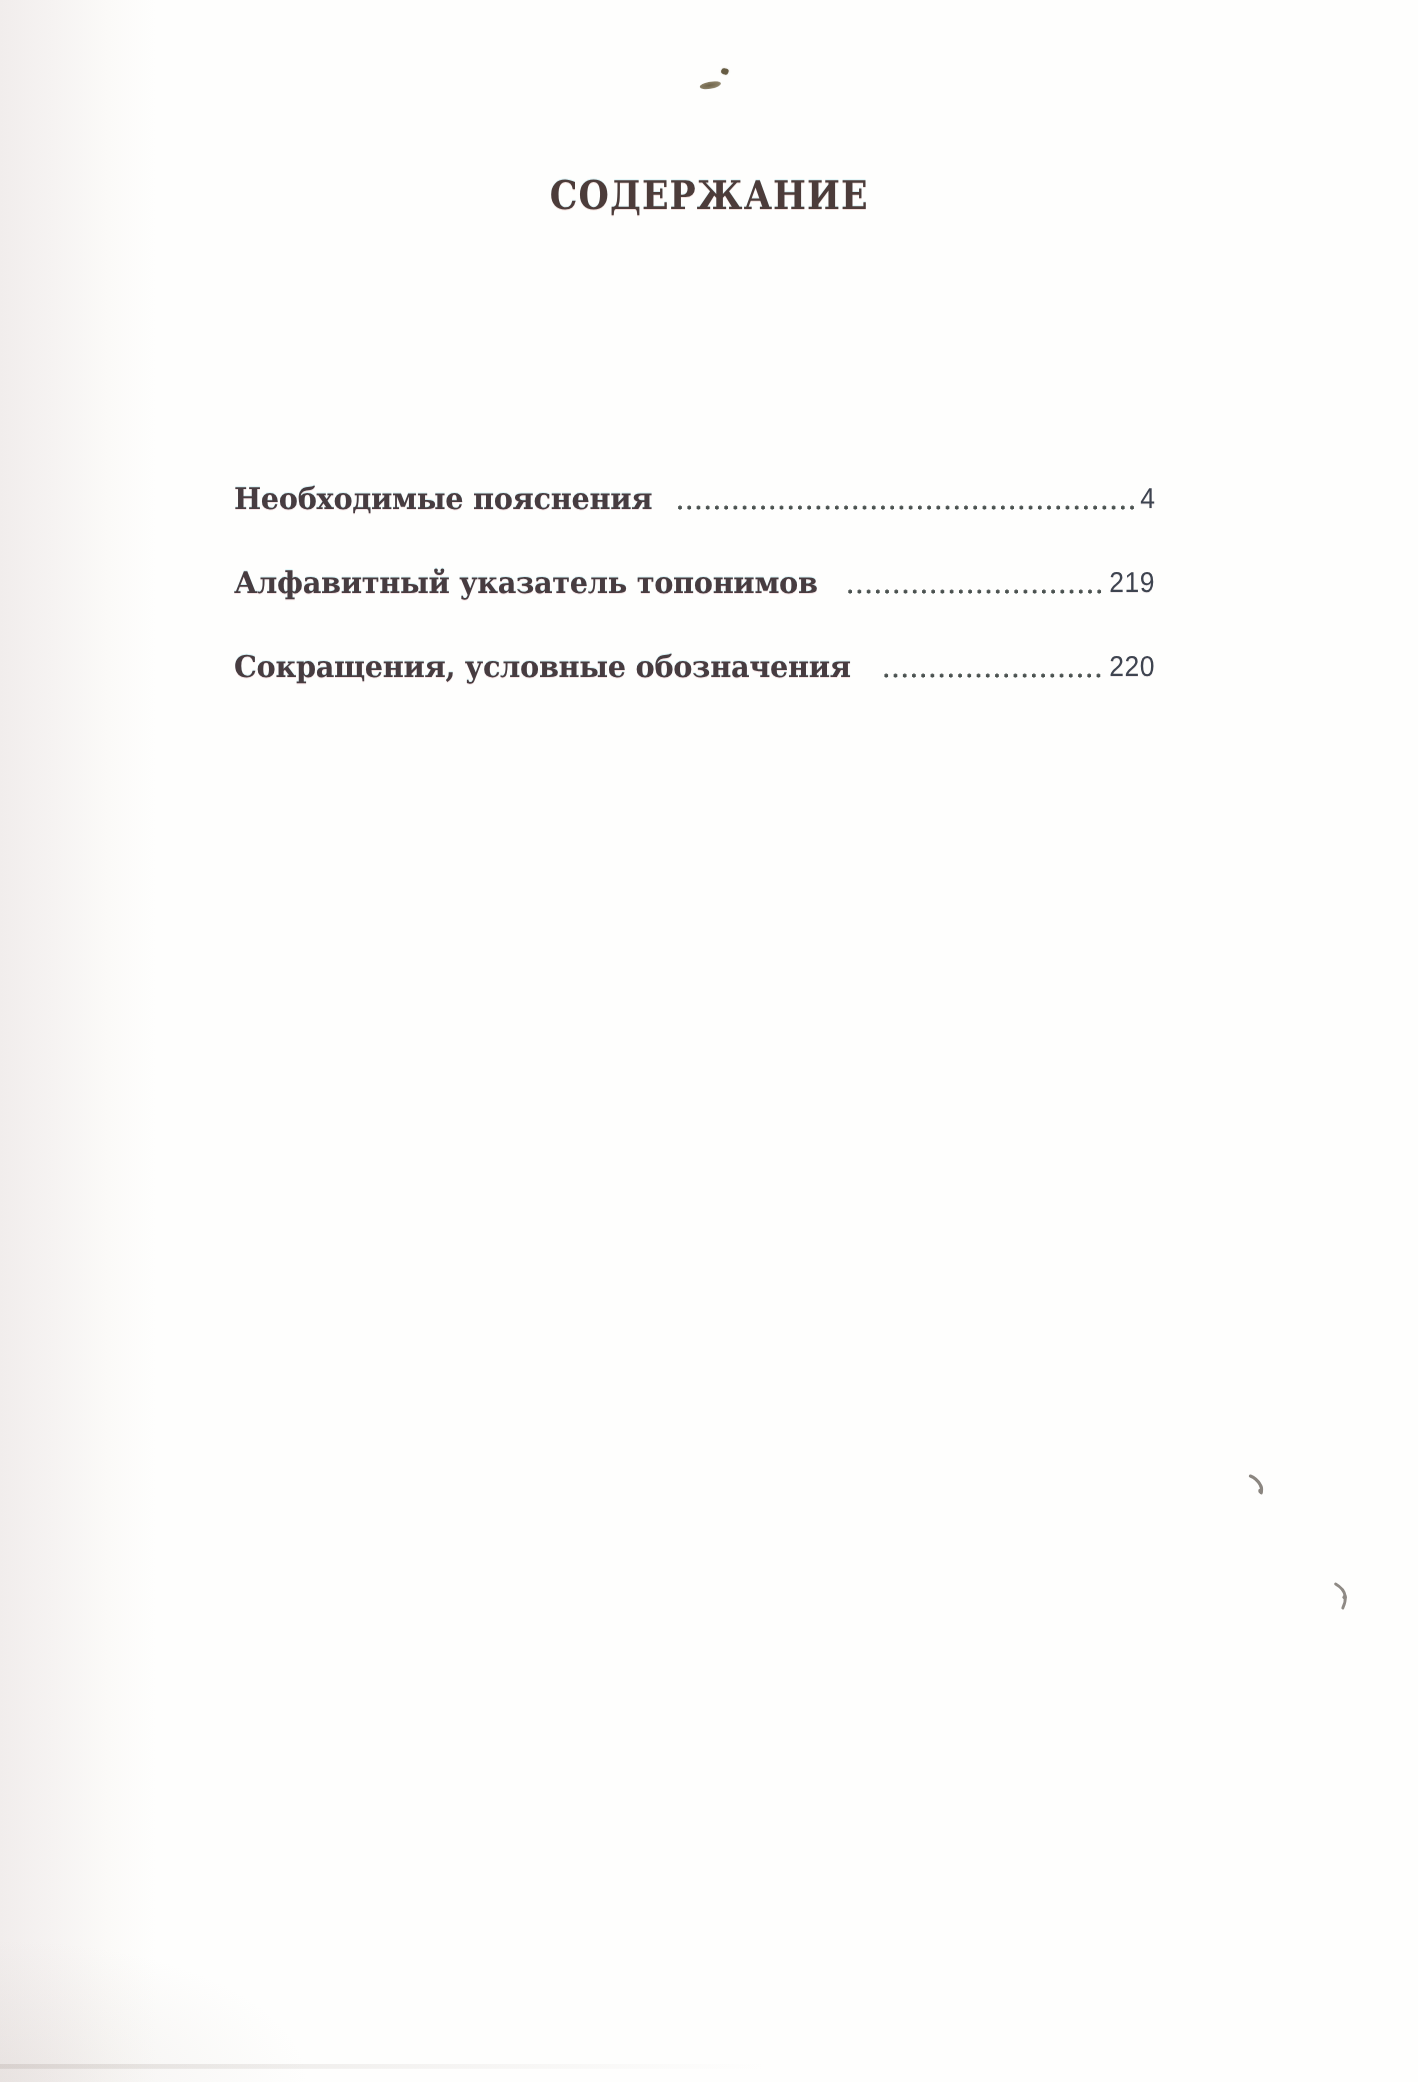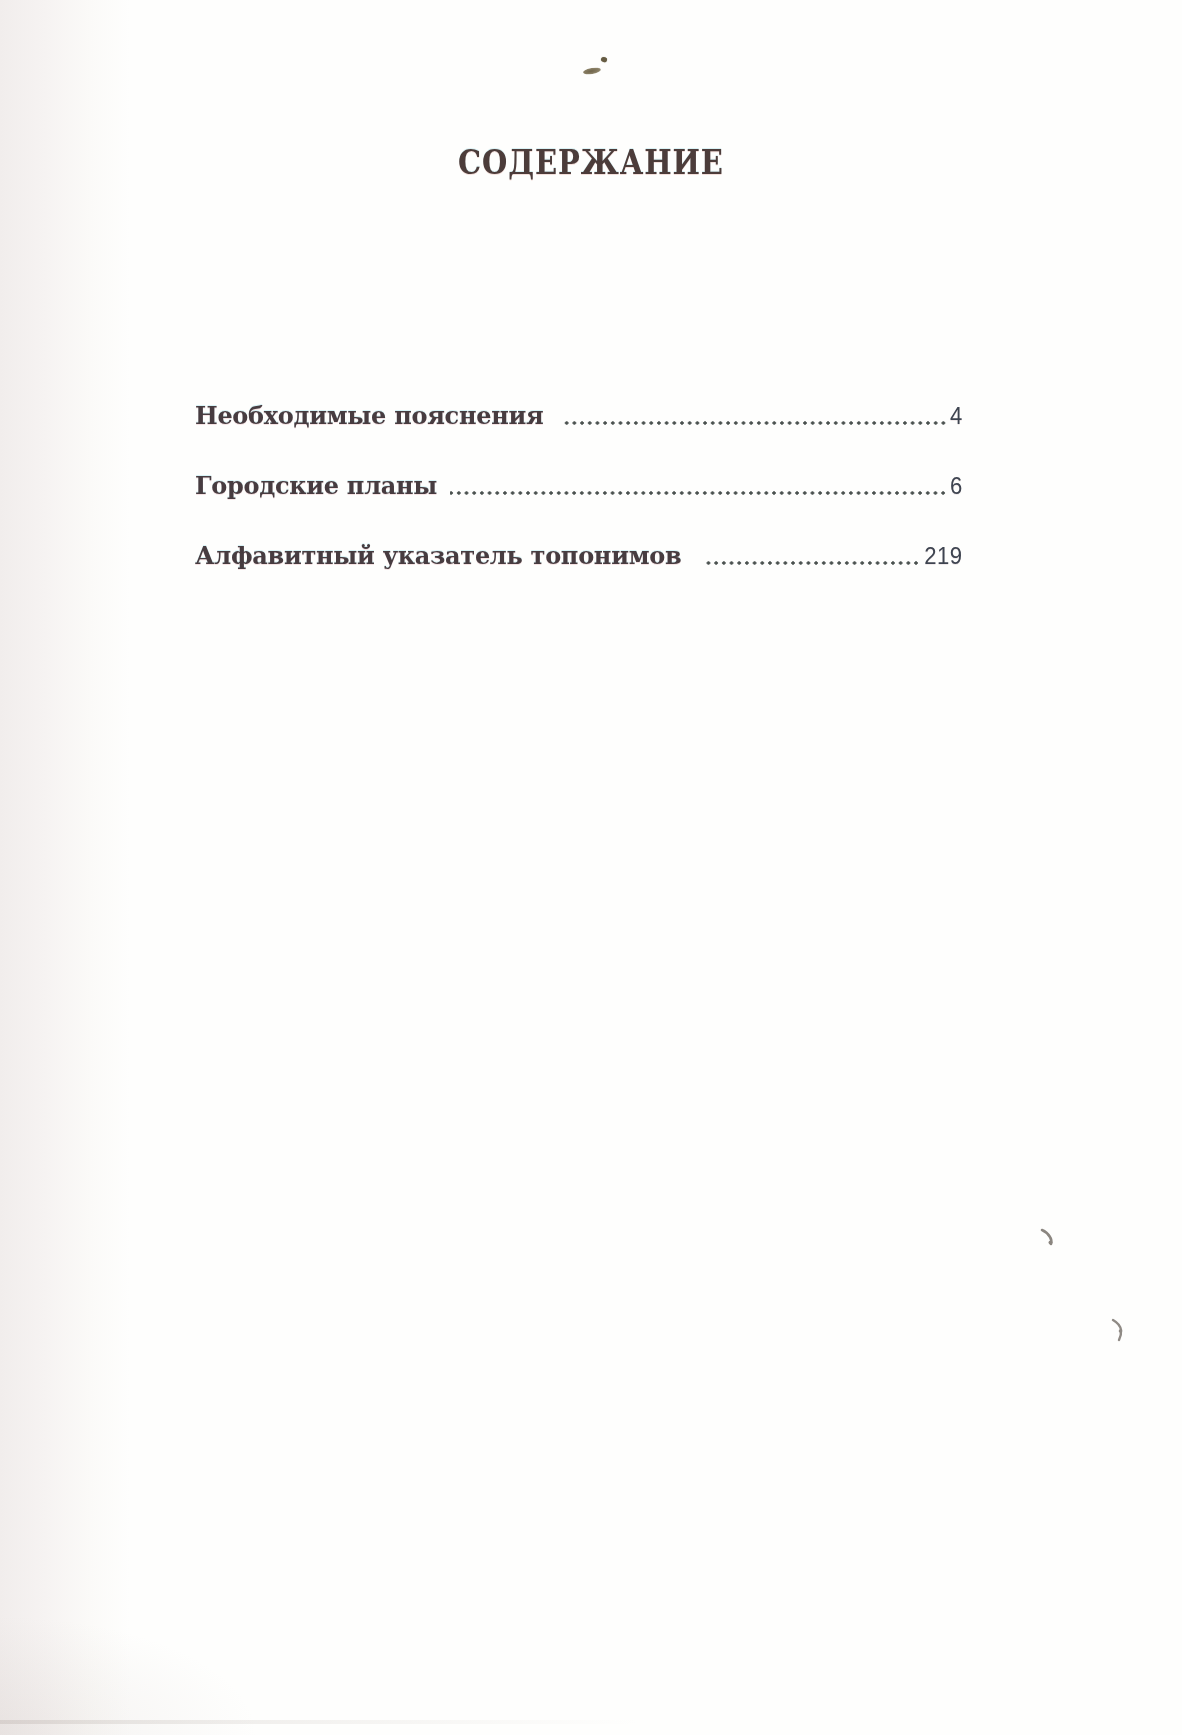--- a/index.html
+++ b/index.html
@@ -142,33 +142,33 @@
   <h1 class="title"><span class="title-inner">СОДЕРЖАНИЕ</span></h1>
 
   <div class="toc">
 
     <div class="toc-row">
       <span class="toc-label">Необходимые пояснения</span>
       <span class="toc-leader"></span>
       <span class="toc-page">4</span>
     </div>
 
-    <div class="toc-row">
-      <span class="toc-label">Городские планы</span>
-      <span class="toc-leader"></span>
-      <span class="toc-page">6</span>
-    </div>
 
 
     <div class="toc-row">
       <span class="toc-label">Алфавитный указатель топонимов</span>
       <span class="toc-leader"></span>
       <span class="toc-page">219</span>
     </div>
 
+    <div class="toc-row">
+      <span class="toc-label">Сокращения, условные обозначения</span>
+      <span class="toc-leader"></span>
+      <span class="toc-page">220</span>
+    </div>
 
 
 
   </div>
 
   <div class="ink-dot-top"></div>
   <div class="ink-dash-top"></div>
 
   <svg class="ink-mark-right" width="16" height="20" viewBox="0 0 16 20">
     <path d="M2 2 Q7 4 10 9 Q12 12 11 16" fill="none" stroke="#8b8680" stroke-width="2.6" stroke-linecap="round"></path>

